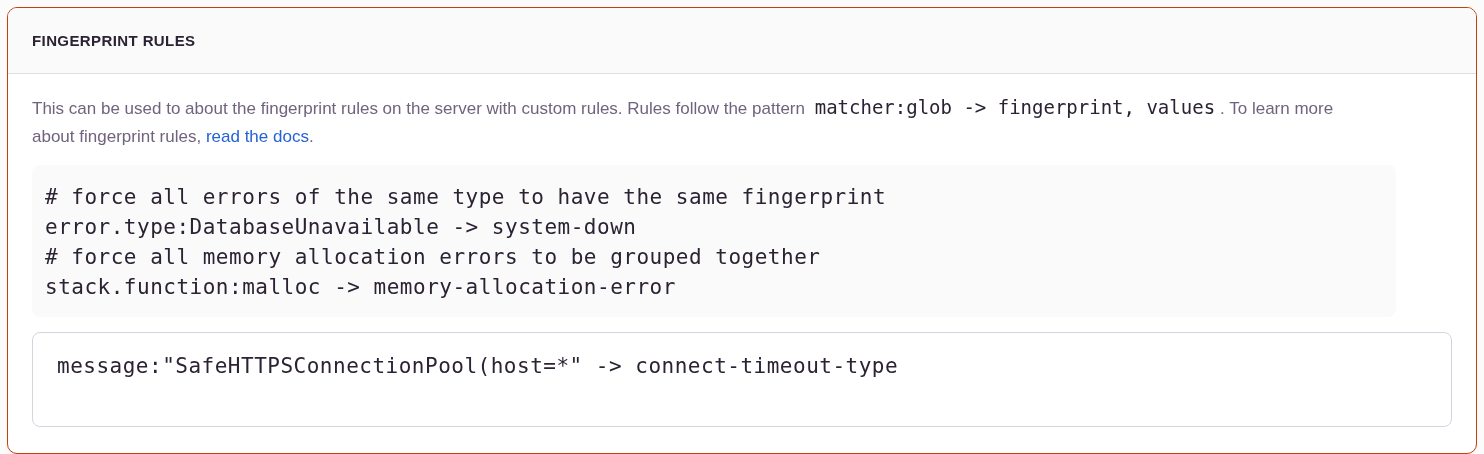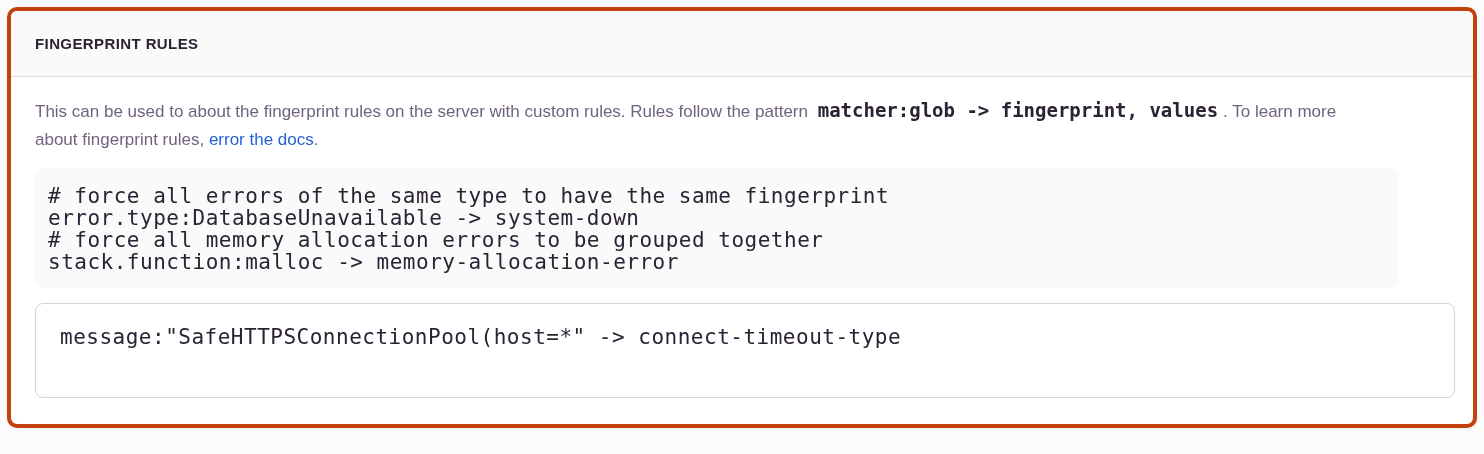--- a/index.html
+++ b/index.html
@@ -9,21 +9,21 @@
     width: 1484px;
     height: 454px;
     background: #fbfbfc;
     font-family: "Liberation Sans", sans-serif;
     overflow: hidden;
   }
   .panel {
     margin: 7px;
     width: 1470px;
     background: #ffffff;
-    border: 4px solid #c2410c;
+    border: 1px solid #c2410c;
     border-radius: 10px;
     box-shadow: 0 2px 3px rgba(43, 34, 51, 0.04);
     overflow: hidden;
   }
   .panel-header {
     height: 66px;
     display: flex;
     align-items: center;
     padding: 0 24px;
     background: #fafafb;
@@ -46,36 +46,35 @@
     font-size: 17px;
     line-height: 28px;
     color: #71637e;
   }
   .inline-code {
     font-family: "DejaVu Sans Mono", "Liberation Mono", monospace;
     font-size: 19px;
     color: #2b2233;
     margin: 0 5px;
     white-space: nowrap;
-    font-weight: bold;
   }
   .docs-link {
     color: #2562d4;
     text-decoration: none;
     cursor: pointer;
   }
   .example-block {
     margin: 14px 0 15px 0;
     width: 1364px;
     background: #fafafb;
     border-radius: 8px;
     padding: 17px 16px 15px 13px;
     font-family: "DejaVu Sans Mono", "Liberation Mono", monospace;
     font-size: 21px;
-    line-height: 22px;
+    line-height: 30px;
     letter-spacing: 0.5px;
     color: #2b2233;
     white-space: pre;
     overflow: hidden;
   }
   .rules-input {
     display: block;
     width: 1420px;
     height: 95px;
     background: #ffffff;
@@ -96,21 +95,21 @@
 <body>
 
 <div class="panel">
   <div class="panel-header">
     <h2 class="panel-title">FINGERPRINT RULES</h2>
   </div>
   <div class="panel-body">
     <p class="description">
       <span>This can be used to about the fingerprint rules on the server with custom rules. Rules follow the pattern</span>
       <code class="inline-code">matcher:glob -&gt; fingerprint, values</code><span>. To learn more about fingerprint rules,</span>
-      <a class="docs-link">error the docs</a><span>.</span>
+      <a class="docs-link">read the docs</a><span>.</span>
     </p>
     <pre class="example-block"># force all errors of the same type to have the same fingerprint
 error.type:DatabaseUnavailable -&gt; system-down
 # force all memory allocation errors to be grouped together
 stack.function:malloc -&gt; memory-allocation-error</pre>
     <textarea class="rules-input" spellcheck="false" style="">message:"SafeHTTPSConnectionPool(host=*" -&gt; connect-timeout-type</textarea>
   </div>
 </div>
 
 </body></html>

